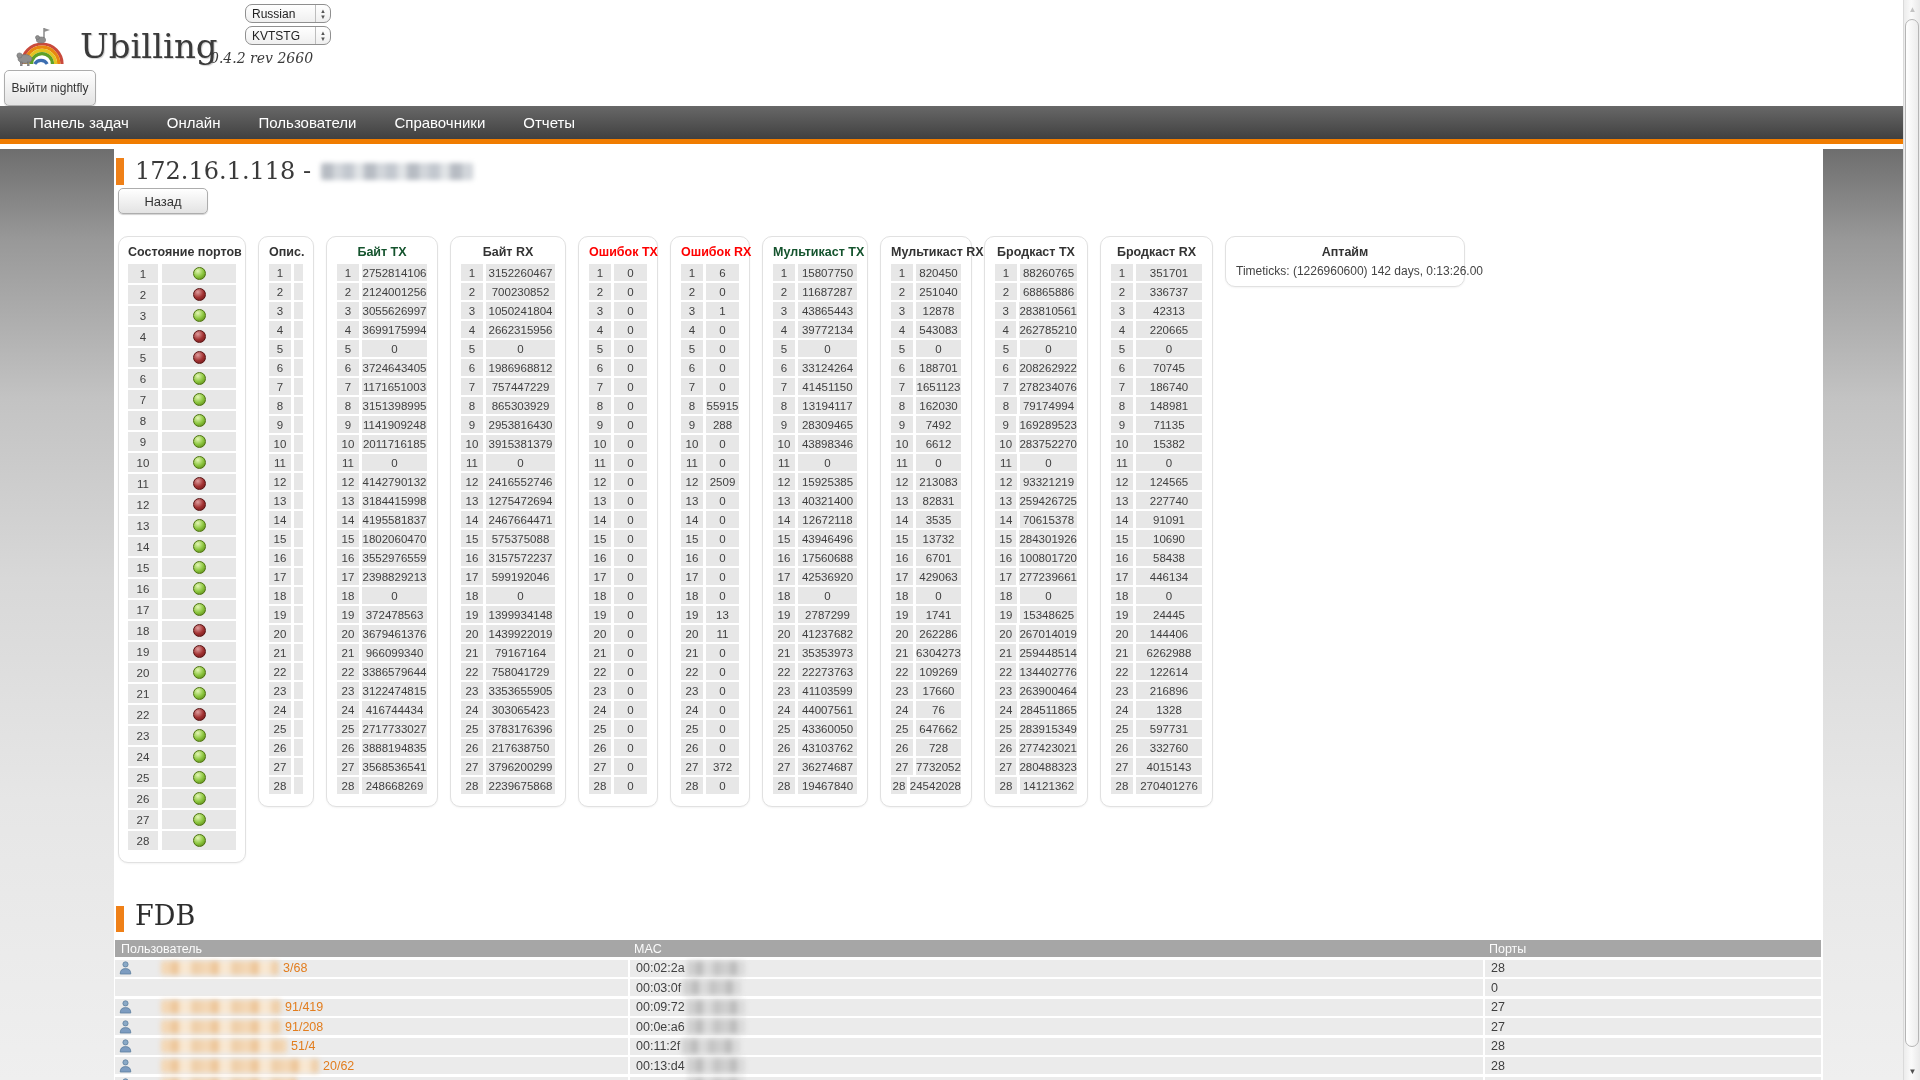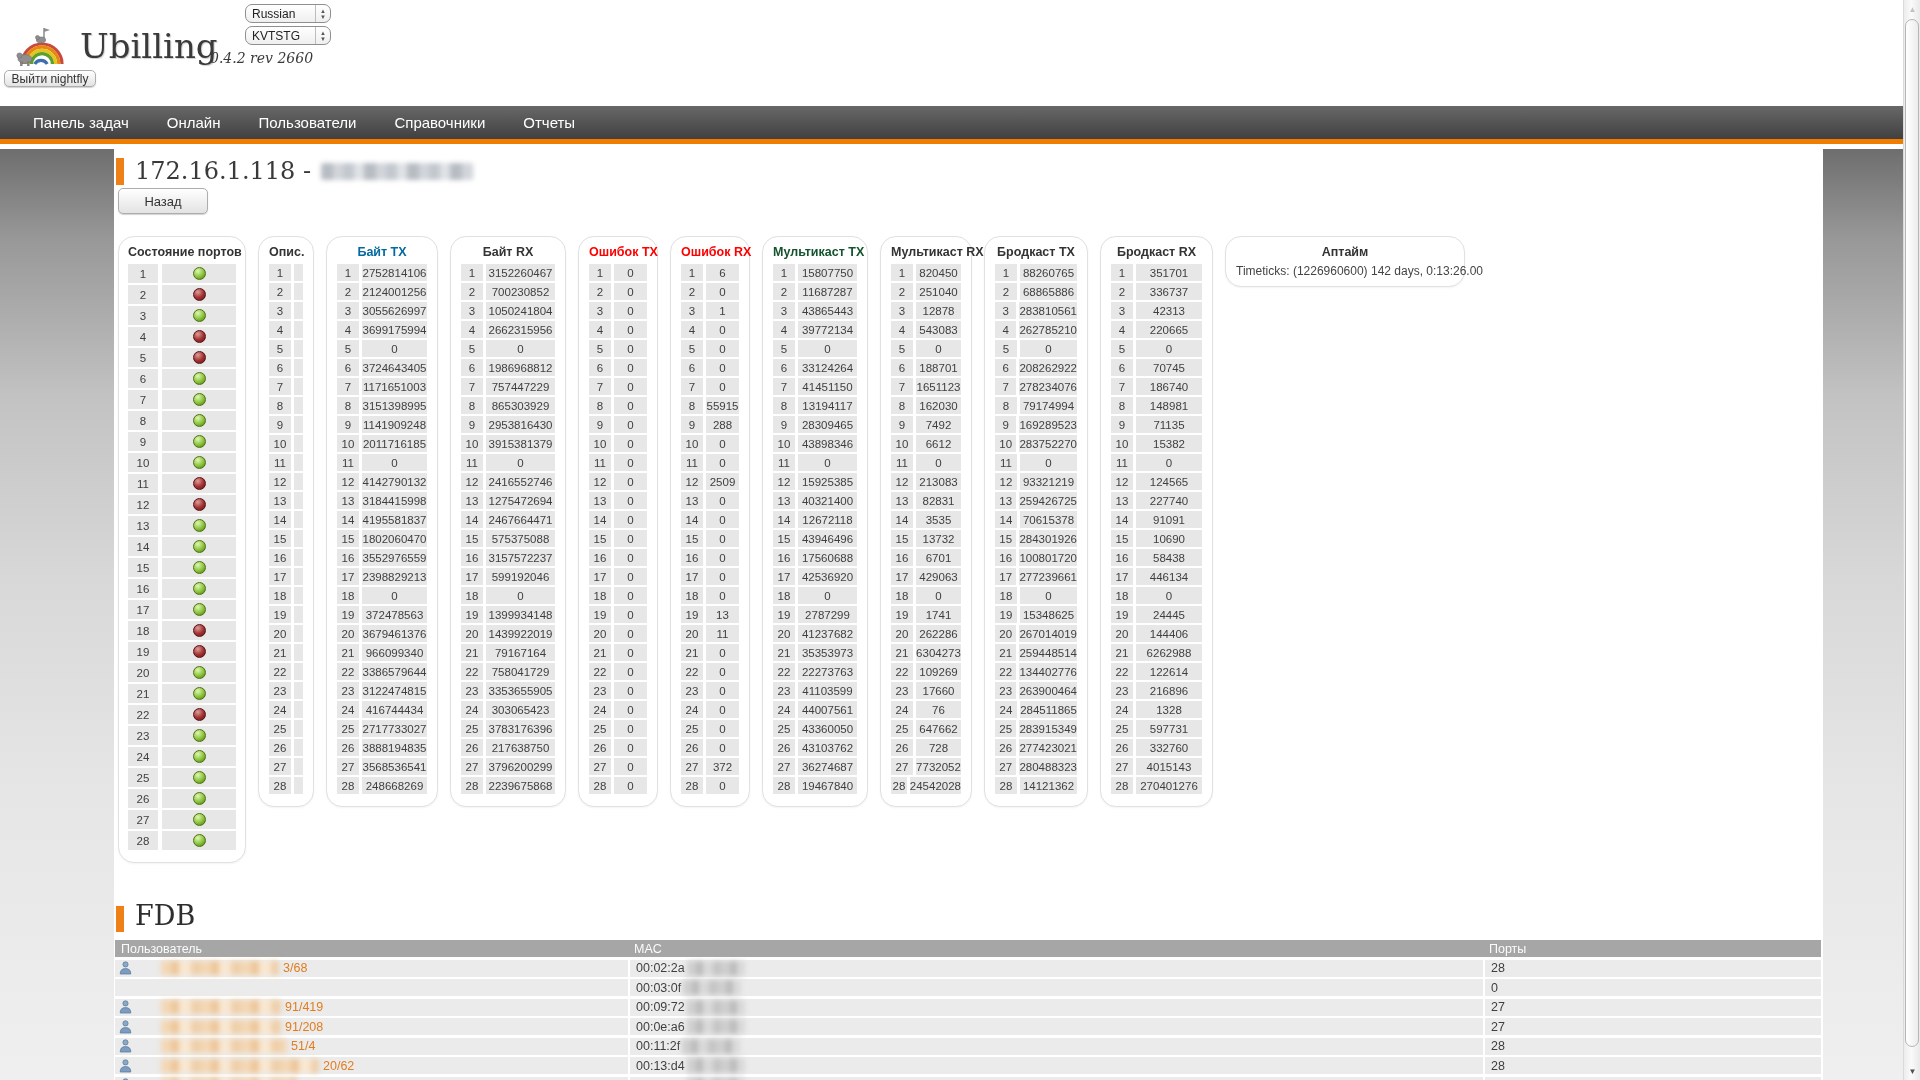--- a/index.html
+++ b/index.html
@@ -15,40 +15,40 @@
   .select-box{position:absolute;left:245px;width:86px;height:19px;box-sizing:border-box;
               border:1px solid #8f8f8f;border-radius:7px;background:linear-gradient(#fff,#efefef);
               display:flex;align-items:center;font-size:12px;color:#222;padding:0 2px 0 6px;cursor:pointer;}
   .sel-1{top:4px}.sel-2{top:26px}
   .spinner{margin-left:auto;height:100%;display:flex;flex-direction:column;justify-content:center;
            border-left:1px solid #bdbdbd;padding:0 2px 0 4px;color:#555;font-size:6px;line-height:6px;}
   .btn{box-sizing:border-box;border:1px solid #adadad;border-radius:5px;
        background:linear-gradient(#ffffff,#e3e3e3);color:#333;
        display:inline-flex;align-items:center;justify-content:center;cursor:pointer;
        box-shadow:0 1px 1px rgba(0,0,0,.18);}
-  .logout-btn{position:absolute;left:4px;top:70px;width:92px;height:17px;font-size:12px;}
+  .logout-btn{position:absolute;left:4px;top:70px;width:92px;height:36px;font-size:12px;}
   
   .navbar{position:absolute;left:0;top:106px;width:100%;height:38px;
           background:linear-gradient(#686868,#404040);border-bottom:5px solid #f07c00;
           display:flex;align-items:center;padding-left:33px;box-sizing:border-box;gap:38px;}
   .nav-item{color:#fff;font-size:15px;cursor:pointer;white-space:nowrap;}
   
   .body-bg{position:absolute;left:0;top:149px;width:100%;height:931px;
            background:linear-gradient(#6e6e6e 0px,#989898 90px,#c3c3c3 250px,#d8d8d8 430px,#e6e6e6 650px,#efefef 100%);}
   .content{position:absolute;left:98px;top:149px;width:1709px;height:931px;background:#fff;margin-left:16px;}
   .title-marker{position:absolute;left:2px;top:9px;width:8px;height:27px;background:#ef8017;}
   .page-title{position:absolute;left:21px;top:8px;font-family:"DejaVu Serif",serif;
               font-size:24px;color:#3a3a3a;display:flex;align-items:center;}
   .blur-block{display:inline-block;filter:blur(2.5px);border-radius:2px;vertical-align:middle;}
   .title-blur{width:152px;height:17px;margin-left:10px;
               background:repeating-linear-gradient(90deg,#b7bcc3 0 12px,#d2d6db 12px 22px,#c3c8cf 22px 33px,#e0e3e6 33px 43px);}
   .back-btn{position:absolute;left:4px;top:39px;width:90px;height:26px;font-size:13px;}
   
   .panels{position:absolute;left:4px;top:87px;display:flex;gap:12px;align-items:flex-start;}
-  .panel{box-sizing:border-box;background:#fff;border:1px solid #e1e1e1;border-radius:16px;
+  .panel{box-sizing:border-box;background:#fff;border:1px solid #e1e1e1;border-radius:10px;
          padding:5px 10px 12px;box-shadow:0 1px 2px rgba(0,0,0,.05);}
   .panel-h{text-align:center;font-size:12.5px;font-weight:bold;color:#333;padding:3px 0 5px;white-space:nowrap;}
   .panel-h.left{text-align:left;}
   .rows{display:flex;flex-direction:column;gap:2px;}
   .row{display:flex;gap:3px;}
   .cell{background:#e7e7e7;color:#3f3f3f;font-size:11.5px;height:17px;
         display:flex;align-items:center;justify-content:center;}
   .port-panel{width:128px;padding:5px 9px 12px;}
   .port-panel .row{gap:4px;}
   .pnum{width:30px;height:19px;}
@@ -443,21 +443,21 @@
               <div class="cell dnum">27</div>
               <div class="cell dval"></div>
             </div>
             <div class="row">
               <div class="cell dnum">28</div>
               <div class="cell dval"></div>
             </div>
           </div>
       </div>
       <div id="counter-panels" style="display:contents"><div class="panel" style="width: 112px;">
-            <div class="panel-h" style="color: #0369a1;">Байт TX</div>
+            <div class="panel-h" style="color: #14532d;">Байт TX</div>
             <div class="rows">
               <div class="row">
                 <div class="cell cnum">1</div>
                 <div class="cell cval">2752814106</div>
               </div>
               <div class="row">
                 <div class="cell cnum">2</div>
                 <div class="cell cval">2124001256</div>
               </div>
               <div class="row">

